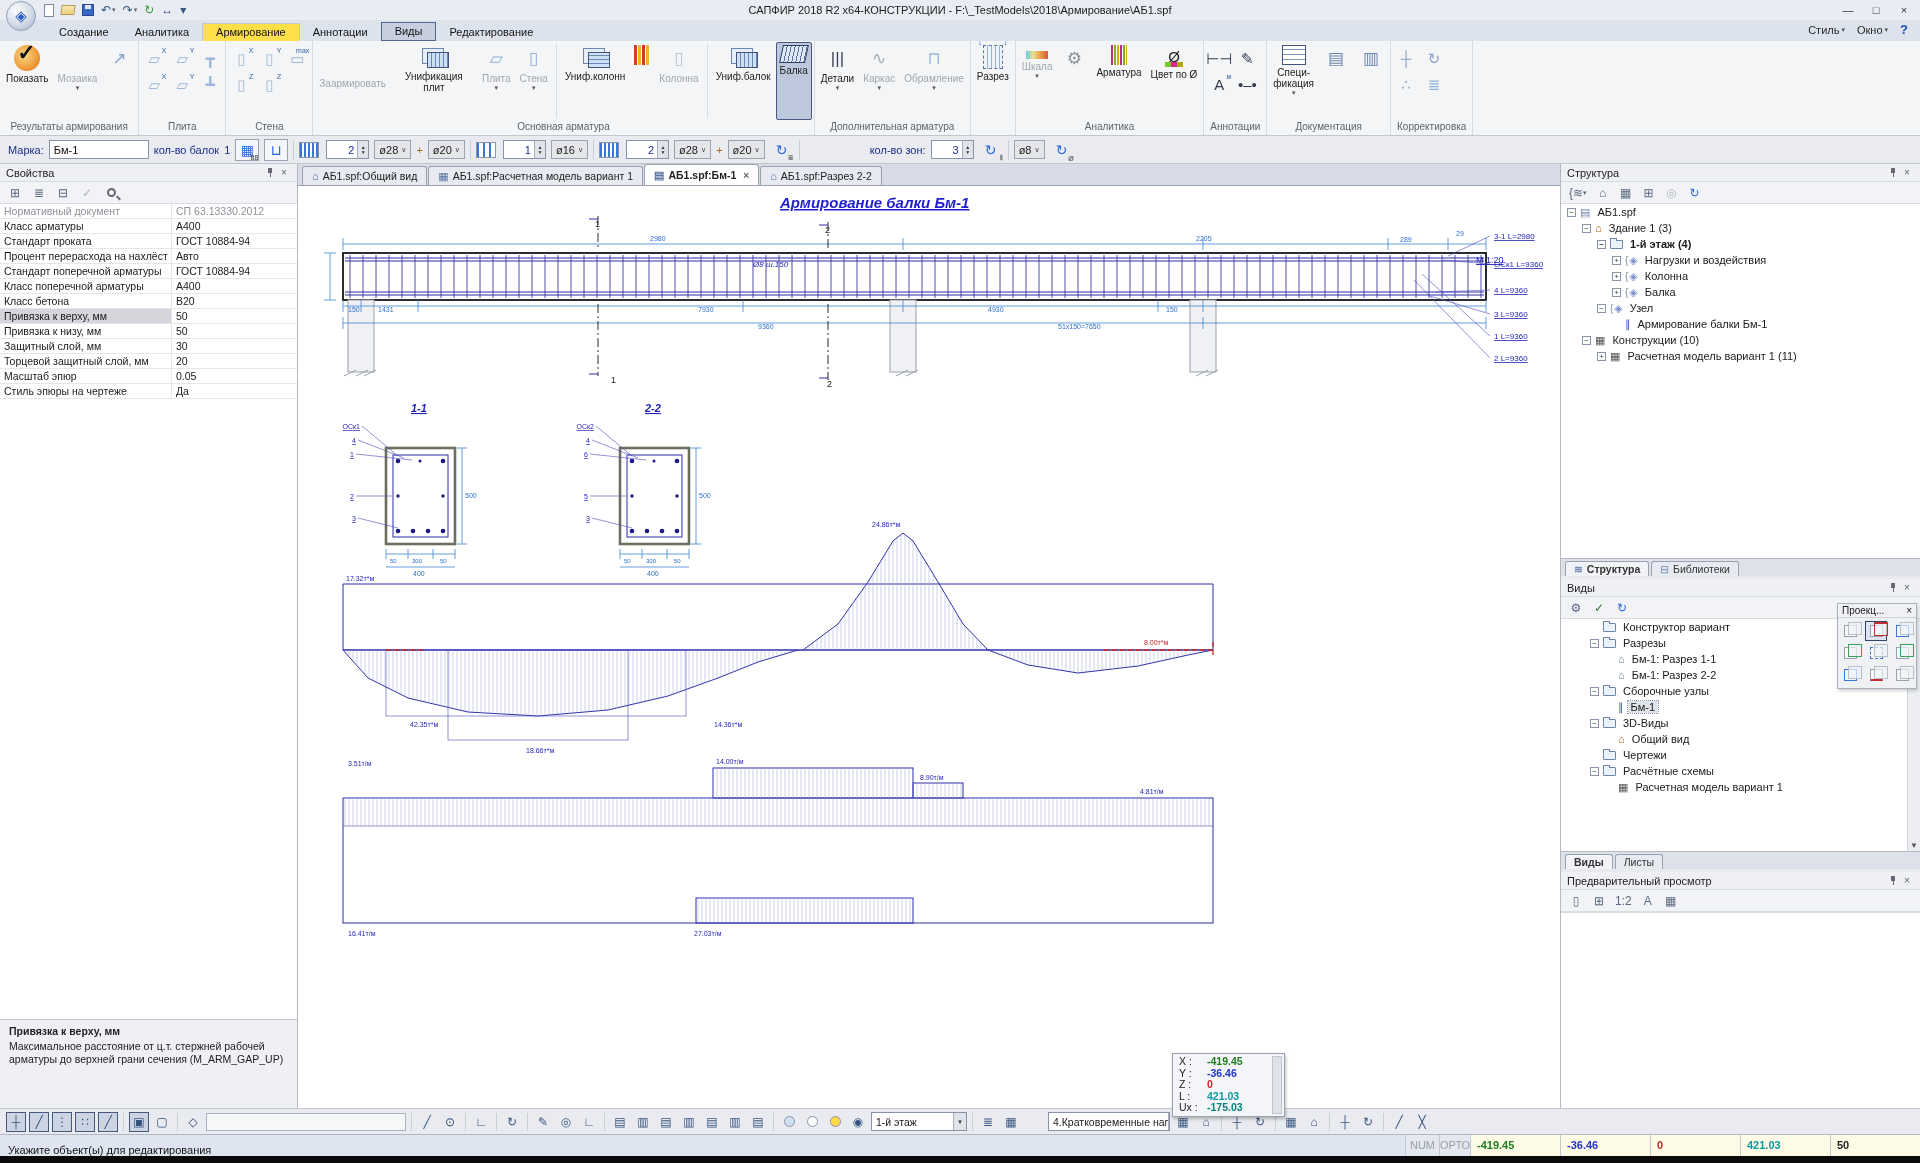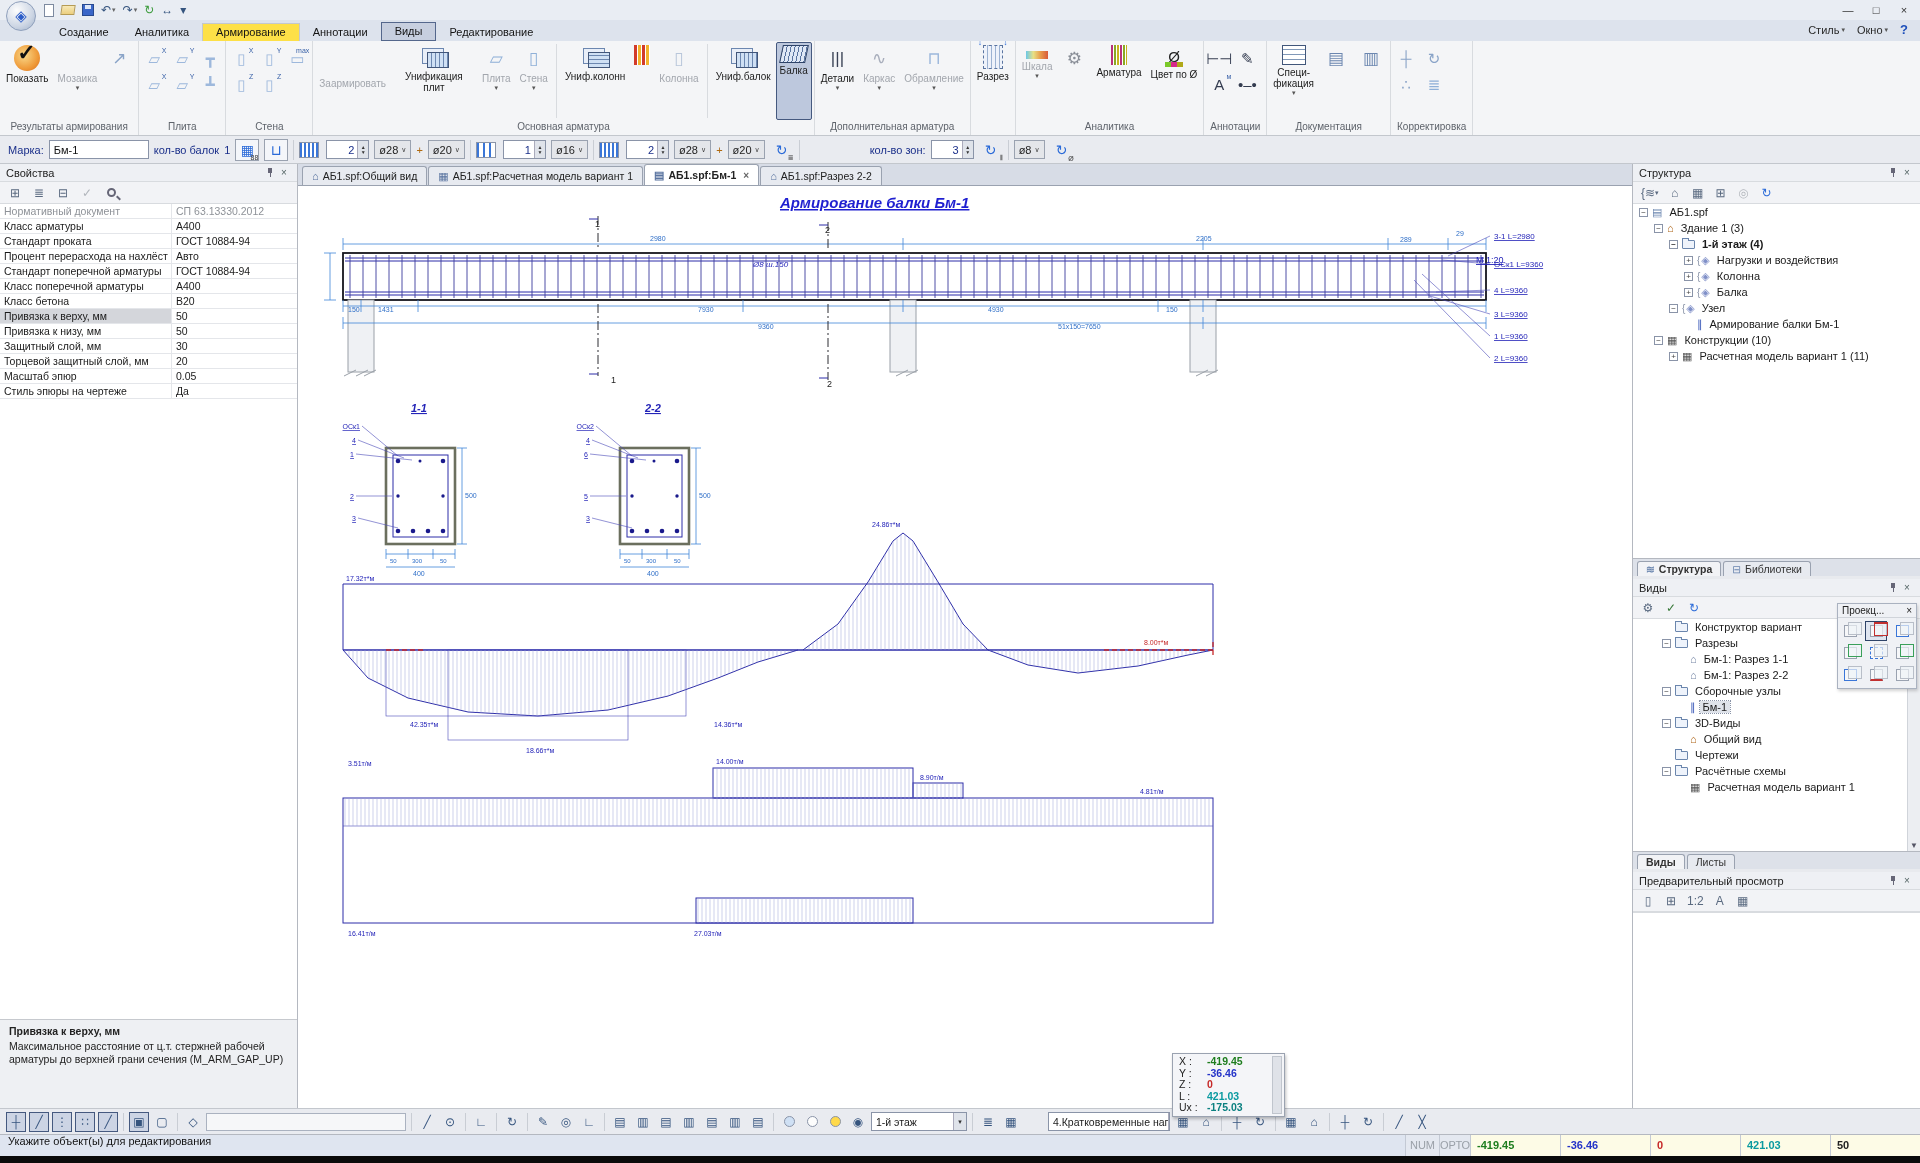--- a/index.html
+++ b/index.html
@@ -108,21 +108,21 @@
 
 .center{flex:1;display:flex;flex-direction:column;min-width:0}
 .doctabs{height:22px;background:#d7dce6;display:flex;align-items:flex-end;padding-left:4px;gap:1px;border-bottom:1px solid #9aa2b0;flex:0 0 auto}
 .dtab{display:flex;align-items:center;gap:4px;height:19px;padding:0 9px;font-size:10.5px;background:#e7eaf0;border:1px solid #9aa2b0;border-bottom:none;border-radius:3px 3px 0 0;color:#222;white-space:nowrap}
 .dtab.active{background:#fff;font-weight:bold;height:21px}
 .dtab .ti{color:#5a74a0;font-size:11px}
 .dtab .tx{color:#666;margin-left:3px;font-size:10px}
 .canvas{flex:1;background:#fff;position:relative;min-height:0}
 .canvas svg{display:block}
 
-.rp{width:288px;display:flex;flex-direction:column;gap:3px;flex:0 0 auto;background:#e8eaee;border-left:1px solid #b4b8c0}
+.rp{width:360px;display:flex;flex-direction:column;gap:3px;flex:0 0 auto;background:#e8eaee;border-left:1px solid #b4b8c0}
 .rp-panel{background:#f2f3f6;display:flex;flex-direction:column;position:relative}
 .rp-tools{height:22px;display:flex;gap:9px;align-items:center;padding:0 8px;border-bottom:1px solid #d8dbdf}
 .tree{background:#fff;overflow:hidden;position:relative}
 .tr-row{display:flex;align-items:center;height:16px;font-size:11px;white-space:nowrap;color:#1a1a1a}
 .tr-row.bold{font-weight:bold}
 .tr-row.sel .tlab{background:#dfe3ea;outline:1px dotted #8a94a8}
 .texp{width:9px;height:9px;border:1px solid #8a94a8;font-size:8px;line-height:7px;text-align:center;color:#444;background:#fff;margin-right:4px;flex:0 0 auto}
 .texp.none{border:none;background:transparent}
 .ticon{margin-right:4px;font-size:11px;flex:0 0 auto;display:inline-flex;align-items:center}
 .ticon .pre{color:#8a94a8;margin-right:1px;font-size:10px}
@@ -155,21 +155,21 @@
 
 .botbar{height:26px;background:#e9ebf0;border-top:1px solid #c3c7cd;display:flex;align-items:center;gap:3px;padding:0 6px;flex:0 0 auto;overflow:hidden}
 .bi{min-width:20px;height:20px;display:flex;align-items:center;justify-content:center;font-size:12px;color:#35547e;border:1px solid transparent}
 .bi.pressed{background:#ccd4e4;border-color:#45597f}
 .bsep{width:1px;height:18px;background:#c9cdd4;margin:0 2px}
 .binput{width:200px;height:18px;background:#f6f7f9;border:1px solid #aab2c0}
 .bsel{height:19px;background:#fff;border:1px solid #8a94a8;display:flex;align-items:center;font-size:10.5px;padding-left:4px;overflow:hidden;white-space:nowrap}
 .bsel .da{margin-left:auto;flex:0 0 13px;height:100%;background:#dfe3ea;border-left:1px solid #aab;font-size:7px;display:flex;align-items:center;justify-content:center;color:#333}
 .bulb{width:11px;height:11px;border-radius:50%;border:1px solid #8a94a8}
 
-.statusbar{height:22px;background:#dfe5f0;border-top:1px solid #b4b8c0;display:flex;align-items:flex-start;font-size:11px;flex:0 0 auto}
+.statusbar{height:22px;background:#dfe5f0;border-top:1px solid #b4b8c0;display:flex;align-items:flex-end;font-size:11px;flex:0 0 auto}
 .st-msg{padding:0 8px;color:#111;flex:1}
 .st-ind{width:34px;text-align:center;color:#9aa0a8;border-left:1px solid #c3c9d4;height:100%;line-height:21px;background:#e4e8f0}
 .st-cell{width:90px;height:100%;line-height:21px;padding:0 6px;background:#fdfbe6;border-left:1px solid #c3c9d4;font-weight:bold}
 .blackstrip{height:7px;background:#0a0a0a;flex:0 0 auto}
 </style>
 </head>
 <body>
 
 <div id="app">
 
@@ -196,20 +196,21 @@
         <span class="qi">
           <span class="ic-sync">↻</span>
         </span>
         <span class="qi">
           <span>↔</span>
         </span>
         <span class="qi">
           <span>▾</span>
         </span>
       </div>
+    <div class="title-text">САПФИР 2018 R2 x64-КОНСТРУКЦИИ - F:\_TestModels\2018\Армирование\АБ1.spf</div>
     <div class="win-btns">
       <div class="wb">—</div>
       <div class="wb">□</div>
       <div class="wb">×</div>
     </div>
   </div>
 
   <div class="menubar">
     <div id="menu-tabs" style="display:flex;align-items:flex-end">
         <div class="mtab">Создание</div>

